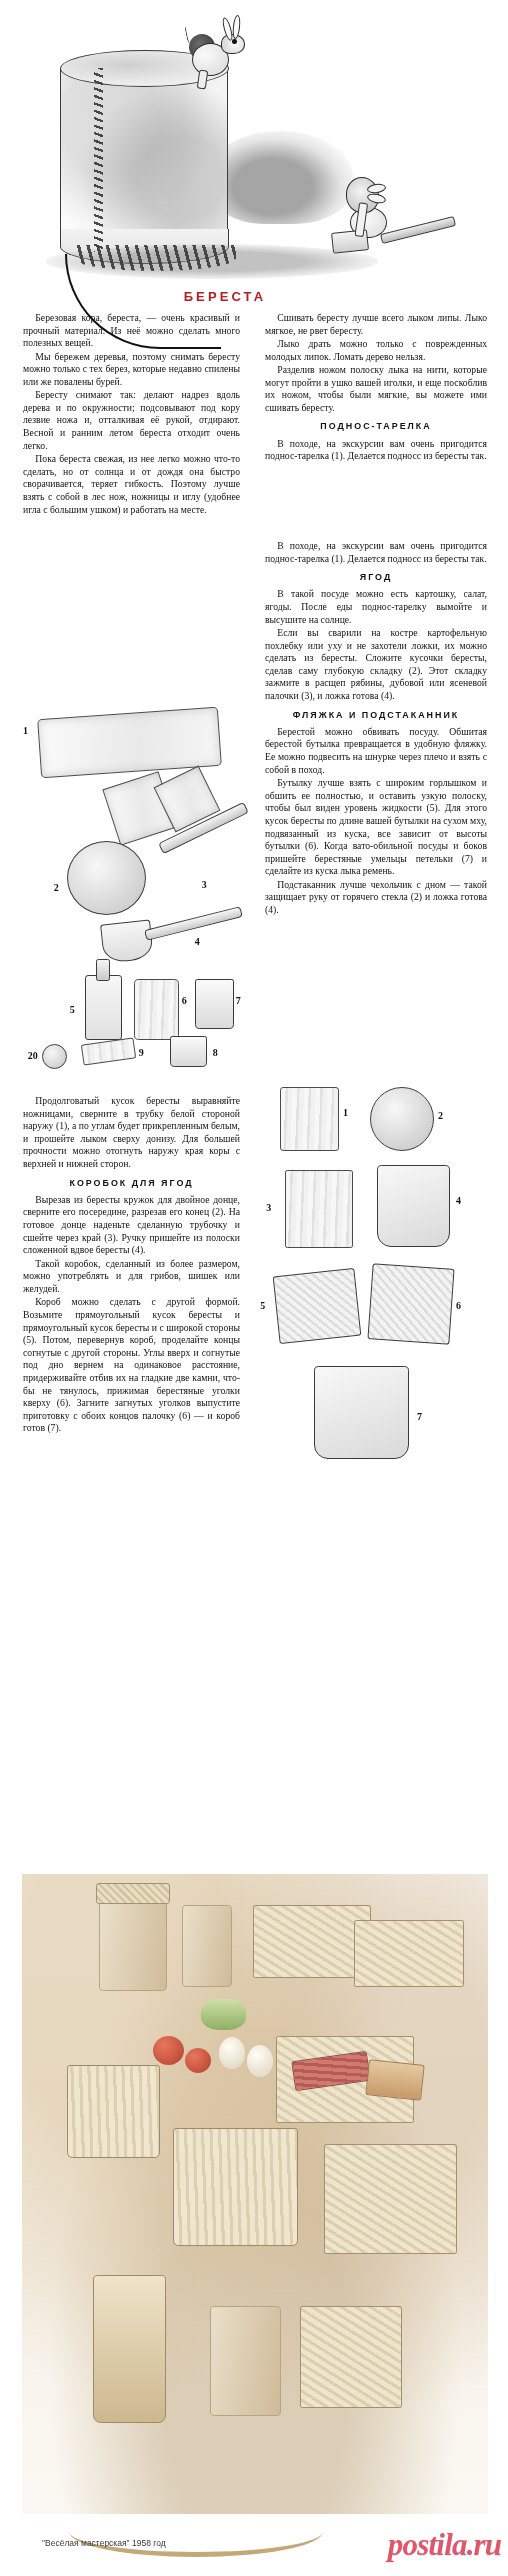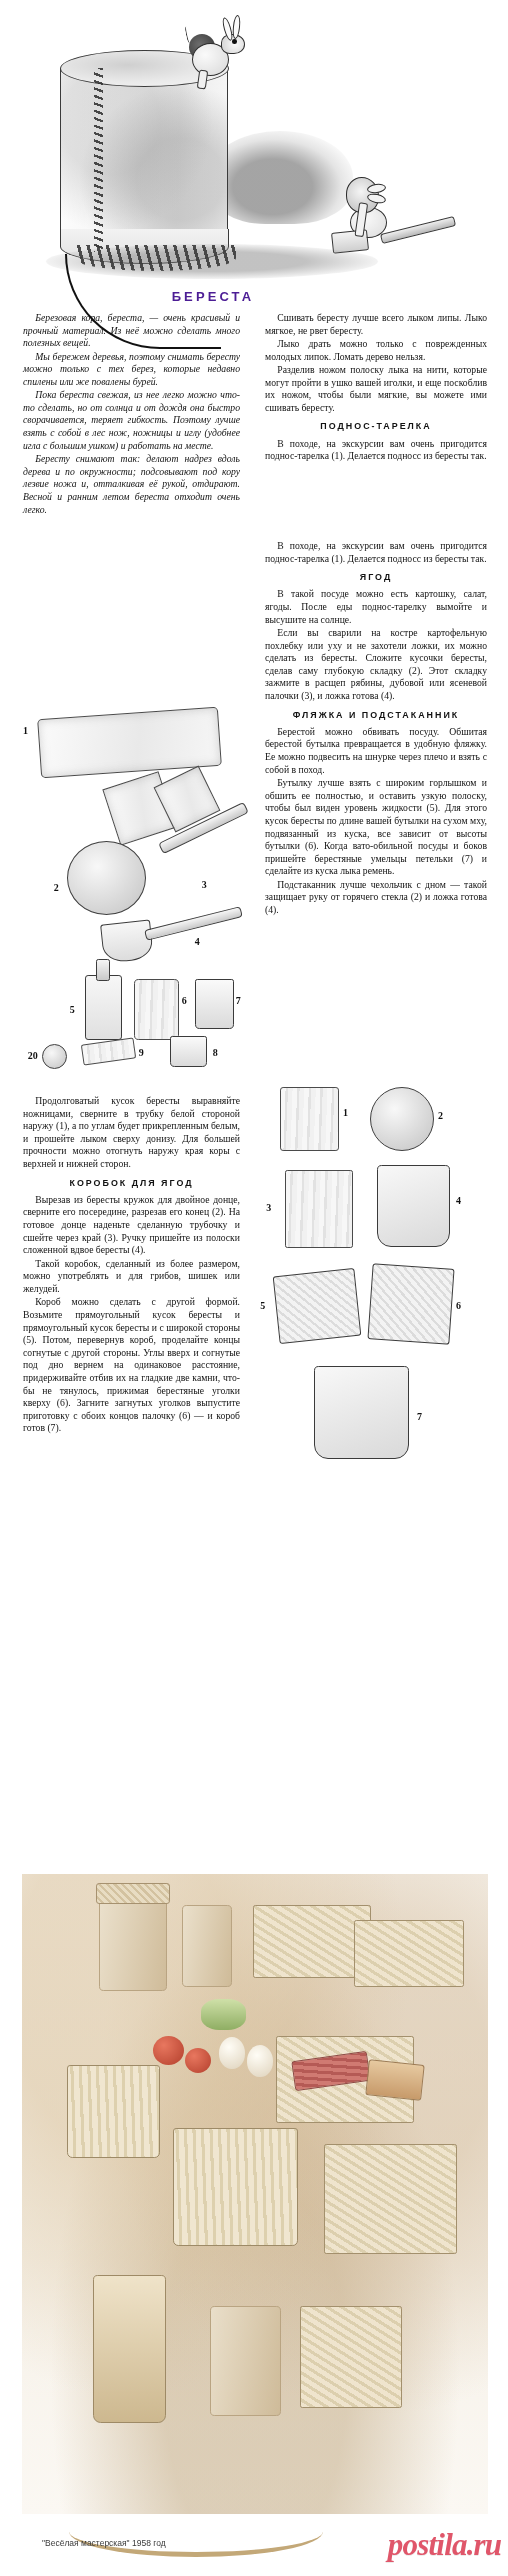--- a/index.html
+++ b/index.html
@@ -113,23 +113,23 @@
     content:"";position:absolute;left:26px;top:-28px;width:7px;height:32px;border:1.2px solid #333;
     background:#f2f2f2;border-radius:2.3px;transform:rotate(14deg);
   }
   .swirl{
     position:absolute;left:65px;top:254px;width:154px;height:93px;
     border-left:2.3px solid #111;border-bottom:2.3px solid #111;
     border-radius:0 0 0 108px;
   }
 
   .bigtitle{
-    position:absolute;left:0;top:289px;width:426px;text-align:center;
+    position:absolute;left:12px;top:289px;width:426px;text-align:center;
     font-family:"Liberation Sans", sans-serif;
-    font-weight:bold;font-size:13px;letter-spacing:3.1px;color:#4c1d95;
+    font-weight:bold;font-size:13px;letter-spacing:3.1px;color:#b91c1c;
   }
 
   
   .col{
     position:absolute;
     font-size:9.7px;
     line-height:1.30;
     text-align:justify;
     color:#121212;
     font-family:"Liberation Serif", serif;
@@ -285,25 +285,25 @@
     </div>
 
     <div class="mallet"></div>
     <div class="groundshadow"></div>
     <div class="lace"></div>
     <div class="swirl"></div>
   </div>
 
   <div class="bigtitle">БЕРЕСТА</div>
 
-  <div class="col" style="left:23px;top:312px;width:217px;font-style:italic;">
+  <div class="col" style="left:23px;top:312px;width:217px;">
     <p>Березовая кора, береста, — очень красивый и прочный материал. Из неё можно сделать много полезных вещей.</p>
     <p>Мы бережем деревья, поэтому снимать бересту можно только с тех берез, которые недавно спилены или же повалены бурей.</p>
+    <p>Бересту снимают так: делают надрез вдоль дерева и по окружности; подсовывают под кору лезвие ножа и, отталкивая её рукой, отдирают. Весной и ранним летом береста отходит очень легко.</p>
     <p>Пока береста свежая, из нее легко можно что-то сделать, но от солнца и от дождя она быстро сворачивается, теряет гибкость. Поэтому лучше взять с собой в лес нож, ножницы и иглу (удобнее игла с большим ушком) и работать на месте.</p>
-    <p>Бересту снимают так: делают надрез вдоль дерева и по окружности; подсовывают под кору лезвие ножа и, отталкивая её рукой, отдирают. Весной и ранним летом береста отходит очень легко.</p>
   </div>
 
   <div class="col" style="left:265px;top:312px;width:222px;">
     <p>Сшивать бересту лучше всего лыком липы. Лыко мягкое, не рвет бересту.</p>
     <p>Лыко драть можно только с поврежденных молодых липок. Ломать дерево нельзя.</p>
     <p>Разделив ножом полоску лыка на нити, которые могут пройти в ушко вашей иголки, и еще поскоблив их ножом, чтобы были мягкие, вы можете ими сшивать бересту.</p>
     <div class="sechead">ПОДНОС-ТАРЕЛКА</div>
     <p>В походе, на экскурсии вам очень пригодится поднос-тарелка (1). Делается подносс из бересты так.</p>
   </div>
 

